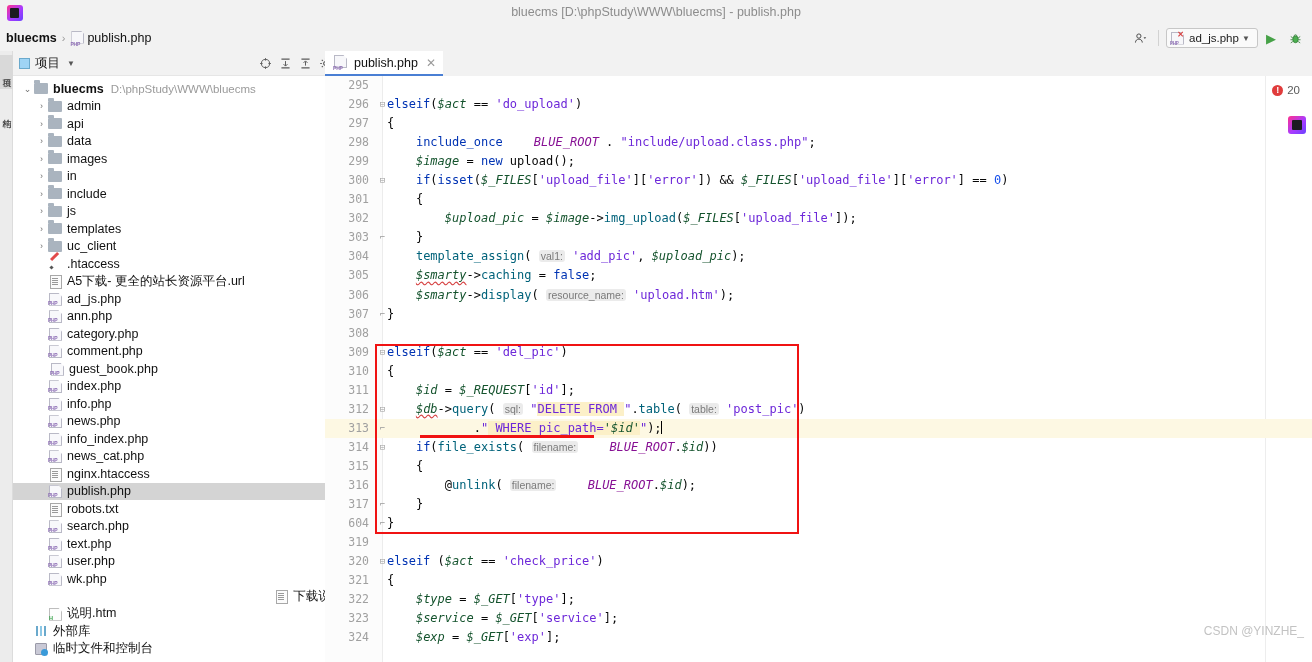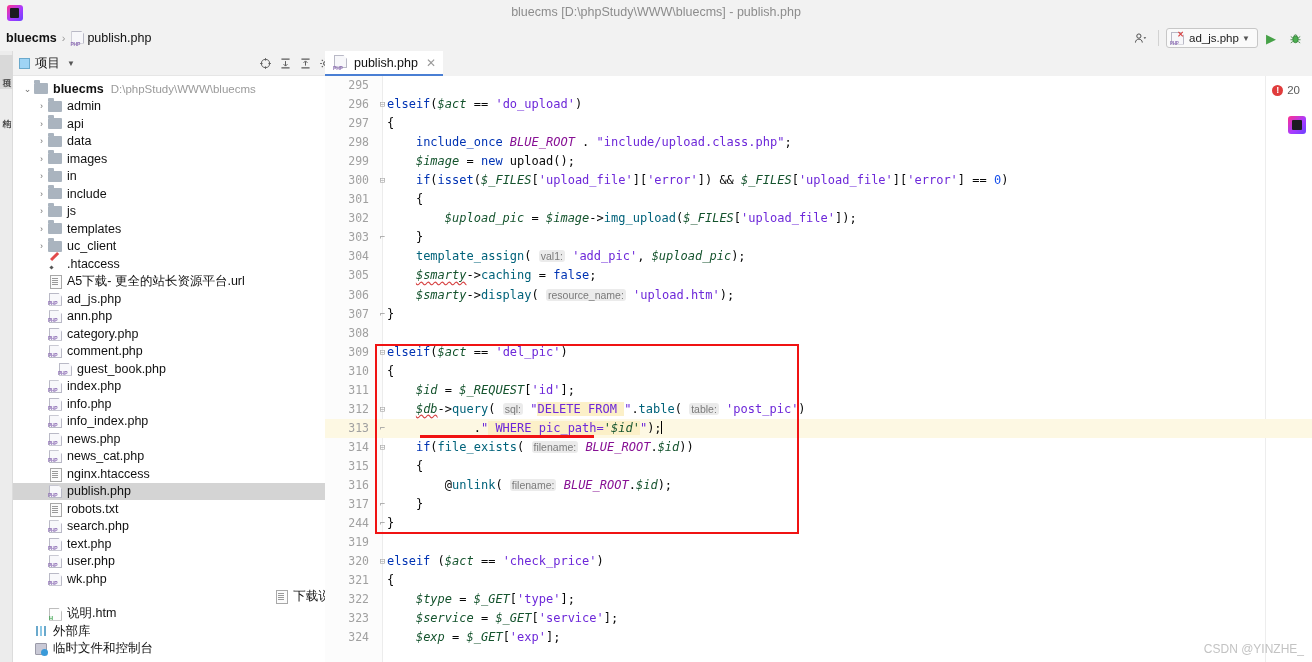--- a/index.html
+++ b/index.html
@@ -215,21 +215,21 @@
     color: #9a9a9a; font-size: 9px;
   }
   .ctext { position: absolute; left: 62px; }
 
   
   .kw   { color: #0033b3; }
   .str  { color: #6d28d9; }
   .var  { color: #14532d; font-style: italic; }
   .num  { color: #1750eb; }
   .fn   { color: #00627a; }
-  .cst  { color: #871094; font-style: italic; }
+  .cst  { color: #871094; font-style: italic; margin-left: 24px; }
   .plain{ color: #080808; }
   .hint {
     background: #ebebeb; color: #7a7a7a; border-radius: 3px;
     padding: 0 2px; font-size: 10.5px; font-family: "Liberation Sans", sans-serif;
   }
   .sqlhl { background: #fcf0c8; }
   .squig { text-decoration: underline wavy #d64242; text-decoration-skip-ink: none; }
   .caret-bar {
     display:inline-block; width:1px; height:13px; background:#000;
     vertical-align:-2px; margin-left:-1px;
@@ -261,21 +261,21 @@
     background: linear-gradient(135deg,#ff318c 0%, #a93bff 55%, #6a42ff 100%);
   }
   .mini-logo::after {
     content:""; position:absolute; left:4px; top:4px; width:10px; height:10px;
     background:#1b1b20; border-radius:1px;
   }
   .cur-marker {
     position: absolute; right: 0; width: 47px; height: 19px; background: #fdf8e3;
   }
   .watermark {
-    position: absolute; right: 8px; bottom: 6px;
+    position: absolute; right: 8px; bottom: 24px;
     font-size: 12px; color: #c3c3c3; font-family: "Liberation Sans", sans-serif;
   }
 </style>
 </head>
 <body>
 
 <div class="app">
 
   <div class="menubar">
     <div class="app-logo"></div>
@@ -434,44 +434,44 @@
         <div class="row" style="padding-left: 22px;">
           <span class="arrow"></span>
           <span class="fico php"></span>
           <span class="lbl">category.php</span>
         </div>
         <div class="row" style="padding-left: 22px;">
           <span class="arrow"></span>
           <span class="fico php"></span>
           <span class="lbl">comment.php</span>
         </div>
-        <div class="row" style="padding-left: 24px; margin-left: 8px;">
+        <div class="row" style="padding-left: 24px;">
           <span class="arrow"></span>
           <span class="fico php"></span>
           <span class="lbl">guest_book.php</span>
         </div>
         <div class="row" style="padding-left: 22px;">
           <span class="arrow"></span>
           <span class="fico php"></span>
           <span class="lbl">index.php</span>
         </div>
         <div class="row" style="padding-left: 22px; align-items: center;">
           <span class="arrow"></span>
           <span class="fico php"></span>
           <span class="lbl">info.php</span>
         </div>
         <div class="row" style="padding-left: 22px;">
           <span class="arrow"></span>
           <span class="fico php"></span>
+          <span class="lbl">news.php</span>
+        </div>
+        <div class="row" style="padding-left: 22px;">
+          <span class="arrow"></span>
+          <span class="fico php"></span>
           <span class="lbl">info_index.php</span>
-        </div>
-        <div class="row" style="padding-left: 22px;">
-          <span class="arrow"></span>
-          <span class="fico php"></span>
-          <span class="lbl">news.php</span>
         </div>
         <div class="row" style="padding-left: 22px;">
           <span class="arrow"></span>
           <span class="fico php"></span>
           <span class="lbl">news_cat.php</span>
         </div>
         <div class="row" style="padding-left: 22px;">
           <span class="arrow"></span>
           <span class="fico txt"></span>
           <span class="lbl">nginx.htaccess</span>
@@ -557,21 +557,21 @@
           <div class="cl"><span class="ln">308</span><span class="ctext"></span></div>
           <div class="cl"><span class="ln">309</span><span class="fold">⊟</span><span class="ctext"><span class="kw">elseif</span><span class="plain">(</span><span class="var">$act</span><span class="plain"> == </span><span class="str">'del_pic'</span><span class="plain">)</span></span></div>
           <div class="cl"><span class="ln">310</span><span class="ctext"><span class="plain">{</span></span></div>
           <div class="cl"><span class="ln">311</span><span class="ctext">    <span class="var">$id</span><span class="plain"> = </span><span class="var">$_REQUEST</span><span class="plain">[</span><span class="str">'id'</span><span class="plain">];</span></span></div>
           <div class="cl"><span class="ln">312</span><span class="fold">⊟</span><span class="ctext">    <span class="var squig">$db</span><span class="plain">-&gt;</span><span class="fn">query</span><span class="plain">( </span><span class="hint">sql:</span><span class="plain"> </span><span class="str">"</span><span class="str sqlhl">DELETE FROM </span><span class="str">"</span><span class="plain">.</span><span class="fn">table</span><span class="plain">( </span><span class="hint">table:</span><span class="plain"> </span><span class="str">'post_pic'</span><span class="plain">)</span></span></div>
           <div class="cl cur"><span class="ln">313</span><span class="fold">⌐</span><span class="ctext">    <span class="plain">        .</span><span class="str">"</span><span class="str sqlhl"> WHERE </span><span class="str sqlhl">pic_path=</span><span class="var sqlhl">'$id'</span><span class="str">"</span><span class="plain">);</span><span class="caret-bar"></span></span></div>
           <div class="cl"><span class="ln">314</span><span class="fold">⊟</span><span class="ctext">    <span class="kw">if</span><span class="plain">(</span><span class="fn">file_exists</span><span class="plain">( </span><span class="hint">filename:</span><span class="plain"> </span><span class="cst">BLUE_ROOT</span><span class="plain">.</span><span class="var">$id</span><span class="plain">))</span></span></div>
           <div class="cl"><span class="ln">315</span><span class="ctext">    <span class="plain">{</span></span></div>
           <div class="cl"><span class="ln">316</span><span class="ctext">        <span class="plain">@</span><span class="fn">unlink</span><span class="plain">( </span><span class="hint">filename:</span><span class="plain"> </span><span class="cst">BLUE_ROOT</span><span class="plain">.</span><span class="var">$id</span><span class="plain">);</span></span></div>
           <div class="cl"><span class="ln">317</span><span class="fold">⌐</span><span class="ctext">    <span class="plain">}</span></span></div>
-          <div class="cl"><span class="ln">244</span><span class="fold">⌐</span><span class="ctext"><span class="plain">}</span></span></div>
+          <div class="cl"><span class="ln">604</span><span class="fold">⌐</span><span class="ctext"><span class="plain">}</span></span></div>
           <div class="cl"><span class="ln">319</span><span class="ctext"></span></div>
           <div class="cl"><span class="ln">320</span><span class="fold">⊟</span><span class="ctext"><span class="kw">elseif</span><span class="plain"> (</span><span class="var">$act</span><span class="plain"> == </span><span class="str">'check_price'</span><span class="plain">)</span></span></div>
           <div class="cl"><span class="ln">321</span><span class="ctext"><span class="plain">{</span></span></div>
           <div class="cl"><span class="ln">322</span><span class="ctext">    <span class="var">$type</span><span class="plain"> = </span><span class="var">$_GET</span><span class="plain">[</span><span class="str">'type'</span><span class="plain">];</span></span></div>
           <div class="cl"><span class="ln">323</span><span class="ctext">    <span class="var">$service</span><span class="plain"> = </span><span class="var">$_GET</span><span class="plain">[</span><span class="str">'service'</span><span class="plain">];</span></span></div>
           <div class="cl"><span class="ln">324</span><span class="ctext">    <span class="var">$exp</span><span class="plain"> = </span><span class="var">$_GET</span><span class="plain">[</span><span class="str">'exp'</span><span class="plain">];</span></span></div>
         </div>
 
       <div class="annobox" id="annobox" style="left: 50px; top: 267.7px; width: 424px; height: 190.5px;"></div>
 

